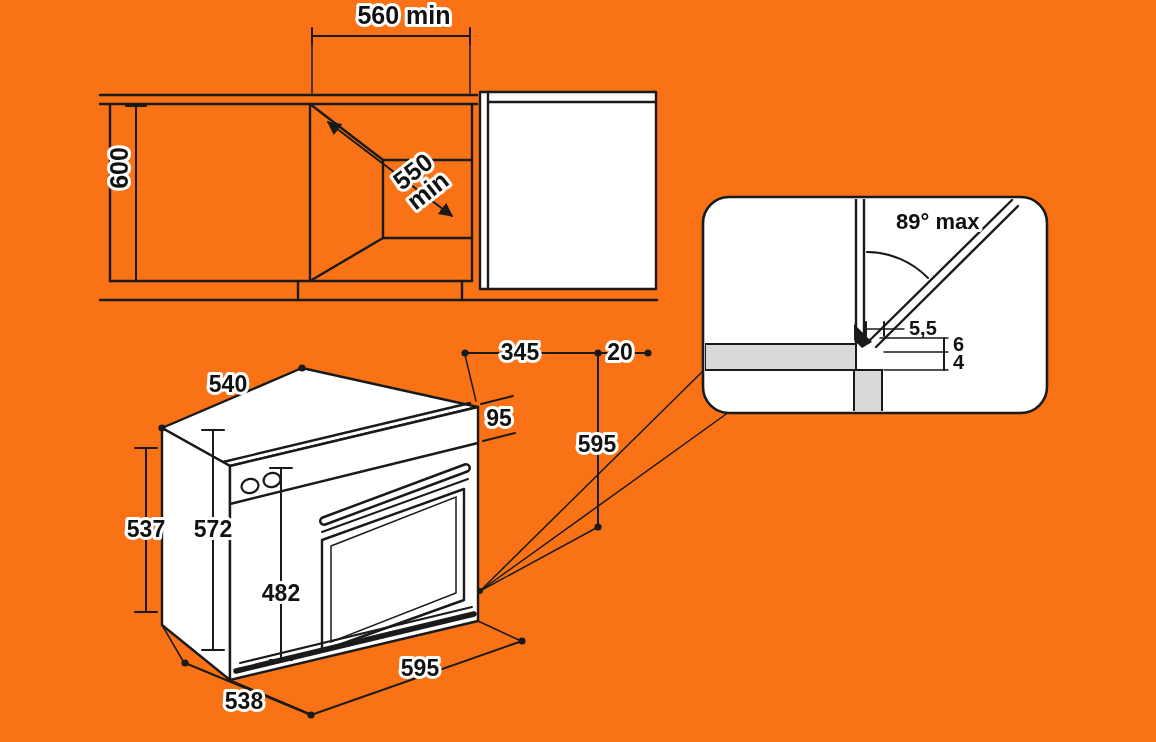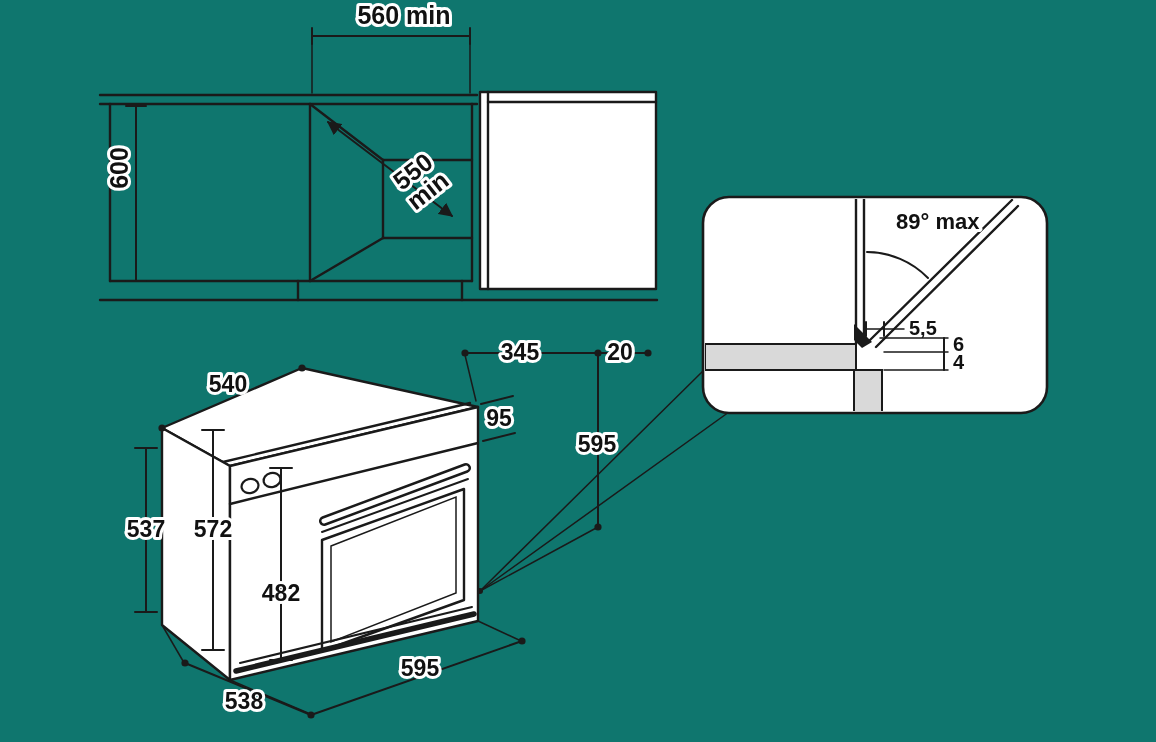--- a/index.html
+++ b/index.html
@@ -1,16 +1,16 @@
 <!DOCTYPE html>
 <html><head>
 <meta charset="utf-8">
 <style>
   html,body{margin:0;padding:0;background:#ffffff;}
-  .page{width:1156px;height:742px;position:relative;background:#0f766e;font-family:"Liberation Sans",sans-serif;overflow:hidden;}
+  .page{width:1156px;height:742px;position:relative;background:#f97316;font-family:"Liberation Sans",sans-serif;overflow:hidden;}
   svg{display:block;}
   
   .o  {stroke:#1a1a1a;stroke-width:2.4;fill:none;stroke-linecap:round;stroke-linejoin:round;}
   .of {stroke:#1a1a1a;stroke-width:2.4;fill:#ffffff;stroke-linejoin:round;}
   .d  {stroke:#1a1a1a;stroke-width:2;fill:none;stroke-linecap:round;}
   .x  {stroke:#1a1a1a;stroke-width:1.5;fill:none;stroke-linecap:round;}
   .th {stroke:#1a1a1a;stroke-width:5.5;fill:none;stroke-linecap:round;}
   .dot{fill:#1a1a1a;stroke:none;}
   text{font-family:"Liberation Sans",sans-serif;font-weight:bold;fill:#111111;
        paint-order:stroke;stroke:#ffffff;stroke-width:6px;stroke-linejoin:round;}

